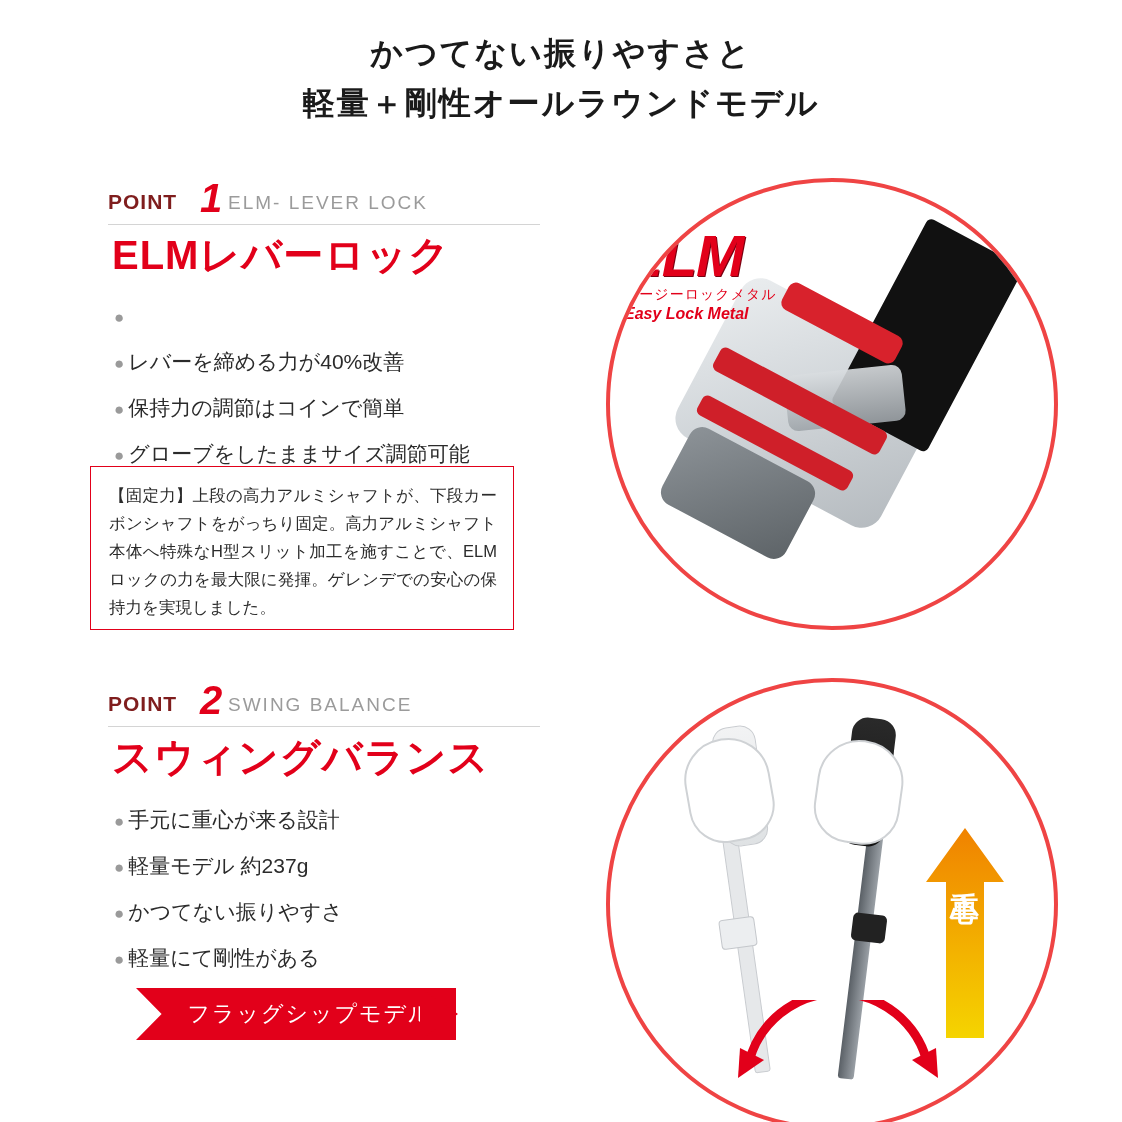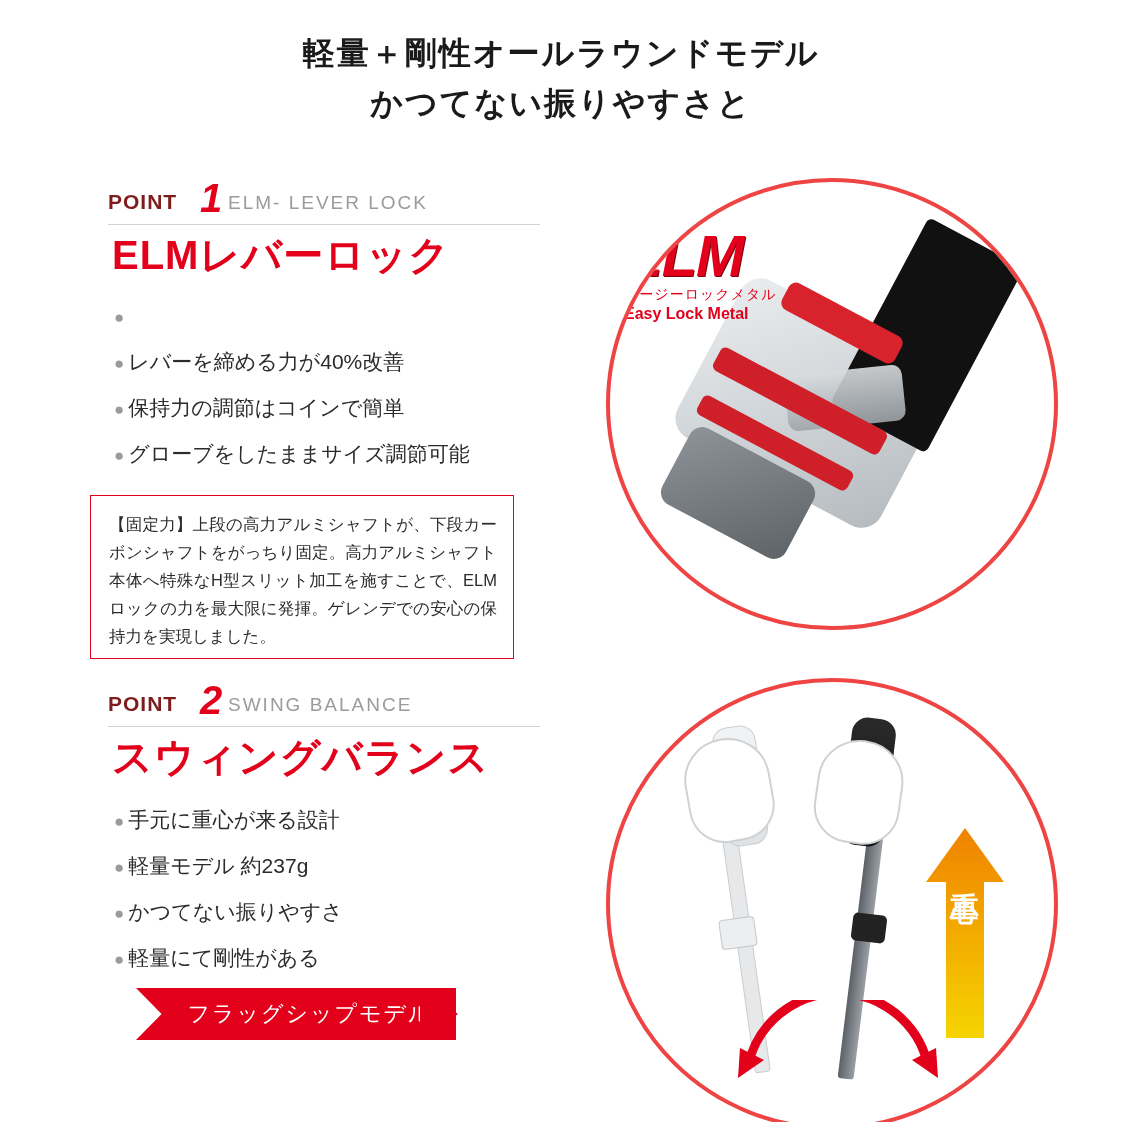--- a/index.html
+++ b/index.html
@@ -62,21 +62,20 @@
     color: #9a9a9a; font-size: 17px; margin-right: 4px;
   }
 
   
   .note-box {
     position: absolute; top: 466px; left: 90px;
     width: 424px; height: 164px;
     border: 1px solid #e2001a;
     background: #fff;
     padding: 14px 16px 0 18px;
-    margin-top: 29px;
   }
   .note-box p {
     font-size: 16.5px; line-height: 28px; color: #2b2b2b;
     text-align: justify;
   }
 
   
   .ribbon {
     position: absolute; top: 988px; left: 136px;
     width: 320px; height: 52px;
@@ -108,21 +107,21 @@
   .elm-logo { position: absolute; top: 46px; left: 14px; width: 200px; }
   .elm-main {
     font-size: 58px; font-weight: bold; font-style: italic;
     color: #e2001a; letter-spacing: -1px; line-height: 56px;
     text-shadow: 1px 1px 0 #7a0010;
   }
   .elm-kana {
     font-size: 14px; color: #e2001a; letter-spacing: 1px; margin-top: 2px;
   }
   .elm-sub {
-    font-size: 16px; font-weight: bold; 
+    font-size: 16px; font-weight: bold; font-style: italic;
     color: #e2001a; margin-top: 1px;
   }
 
   
   .ll-shaft-black {
     position: absolute; left: 214px; top: 36px;
     width: 108px; height: 210px; background: #111;
     transform: rotate(28deg); transform-origin: 50% 100%;
     border-radius: 6px;
   }
@@ -215,22 +214,22 @@
     line-height: 32px; letter-spacing: 2px; writing-mode: vertical-rl;
   }
   .sb-swing-arc { position: absolute; left: 120px; top: 318px; }
 </style>
 </head>
 <body>
 
 <div class="page">
 
   <div class="header">
+    <div class="line">かつてない振りやすさと</div>
     <div class="line">軽量＋剛性オールラウンドモデル</div>
-    <div class="line">かつてない振りやすさと</div>
   </div>
 
   <div class="point-block" id="point1-block">
     <div class="point-head">
       <span class="point-word">POINT</span>
       <span class="point-num">1</span>
       <span class="point-en">ELM- LEVER LOCK</span>
       <span class="point-rule"></span>
     </div>
     <div class="point-title">ELMレバーロック</div>

